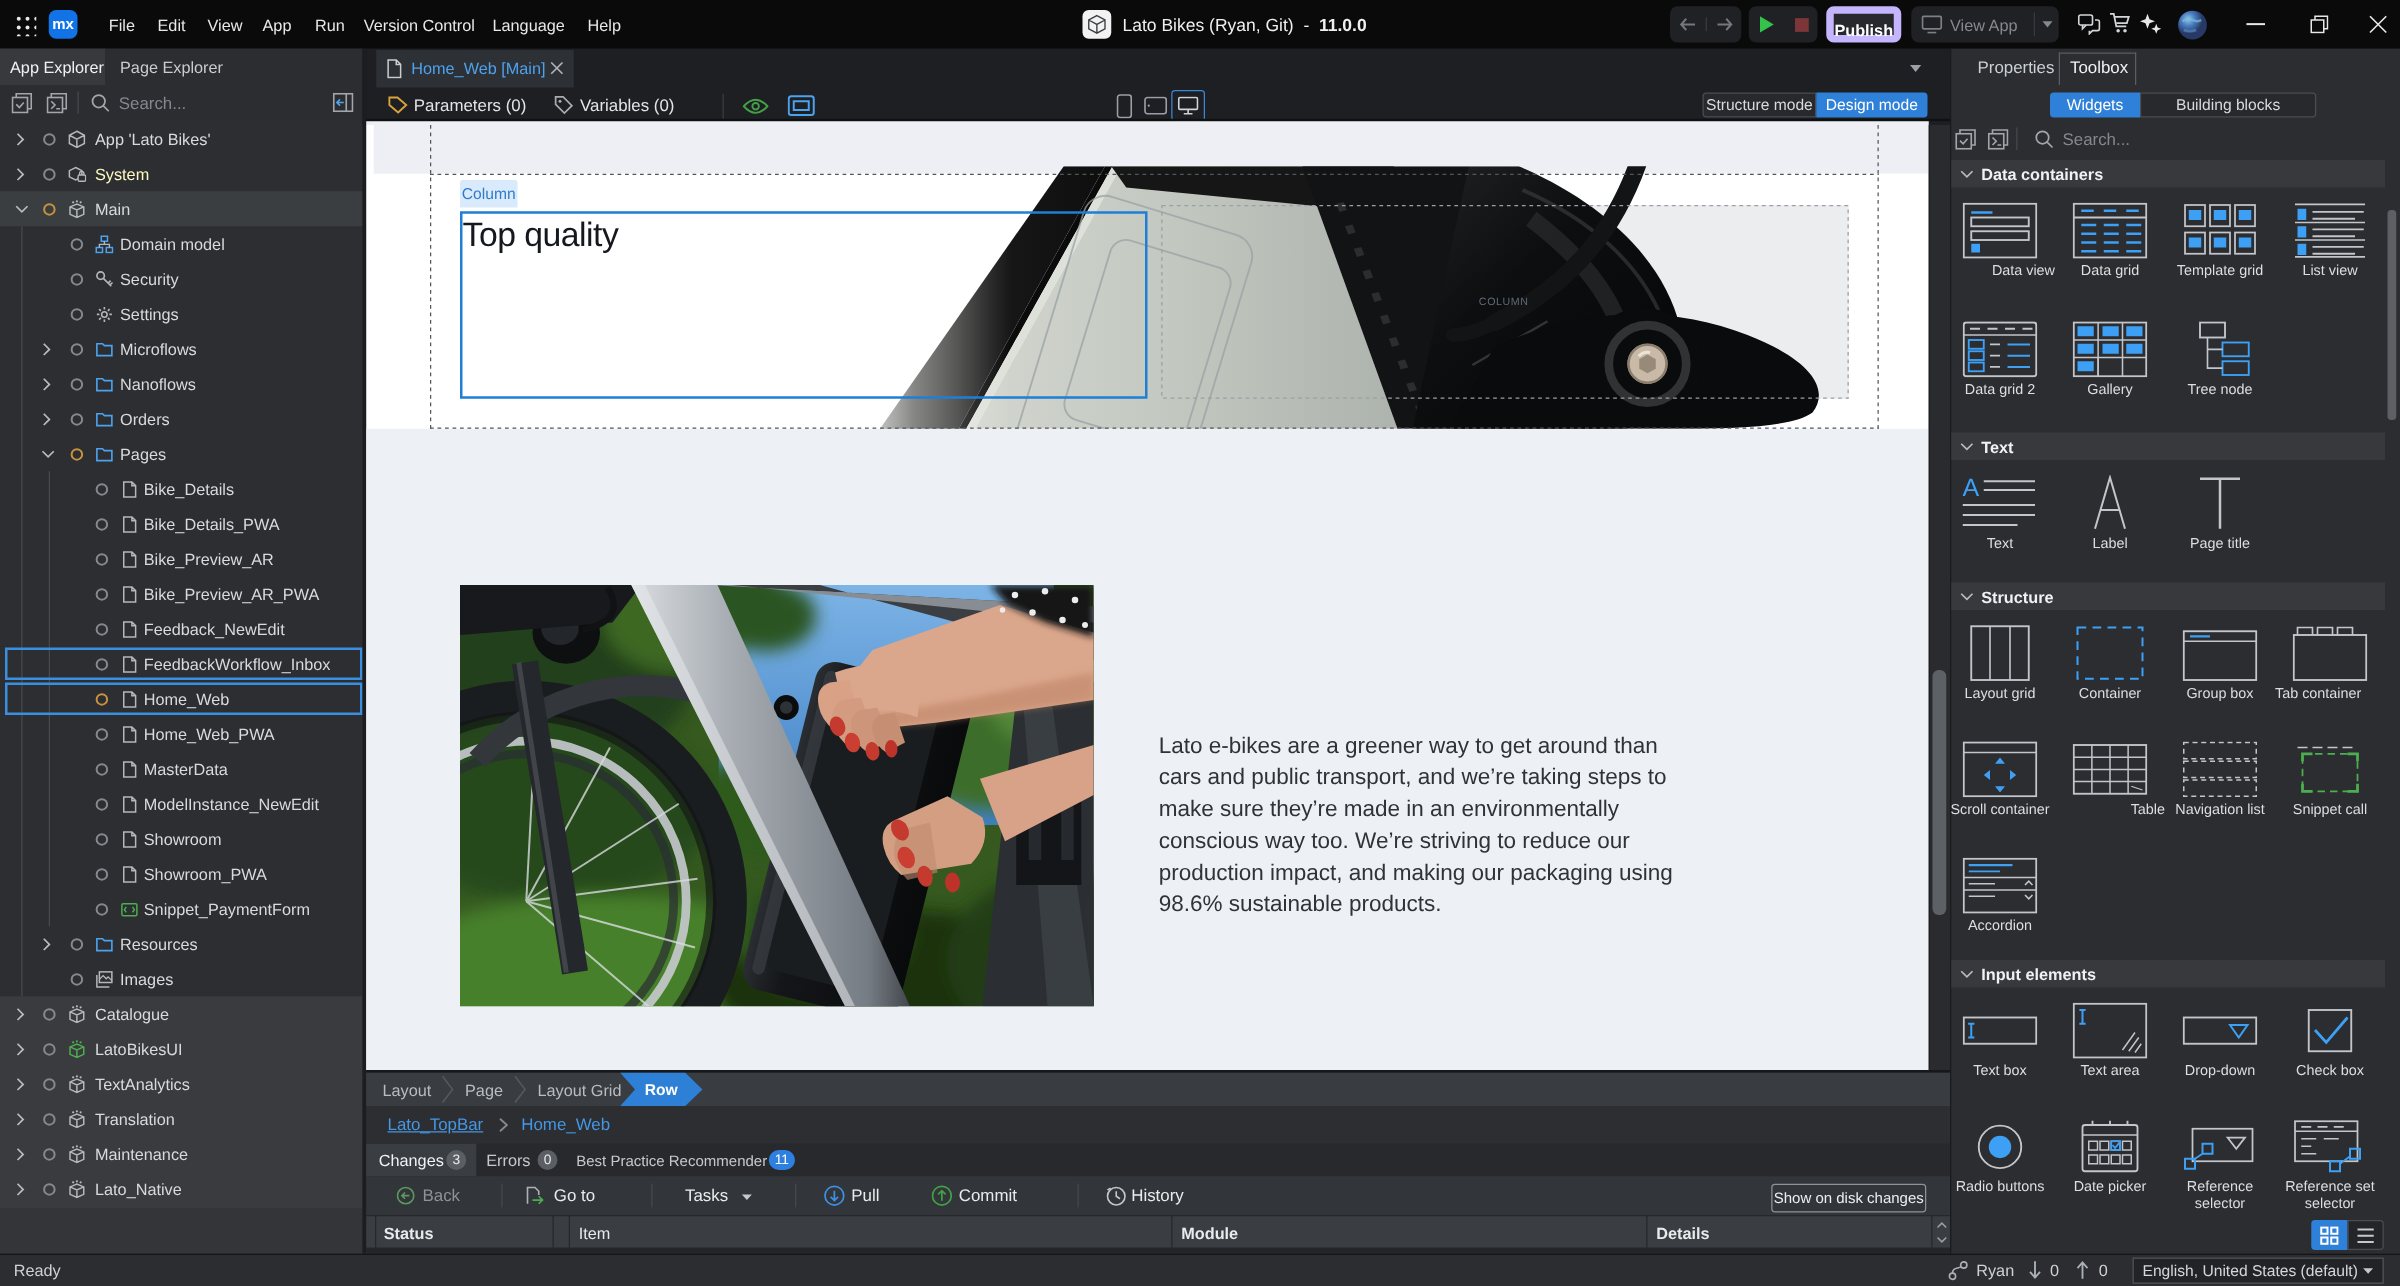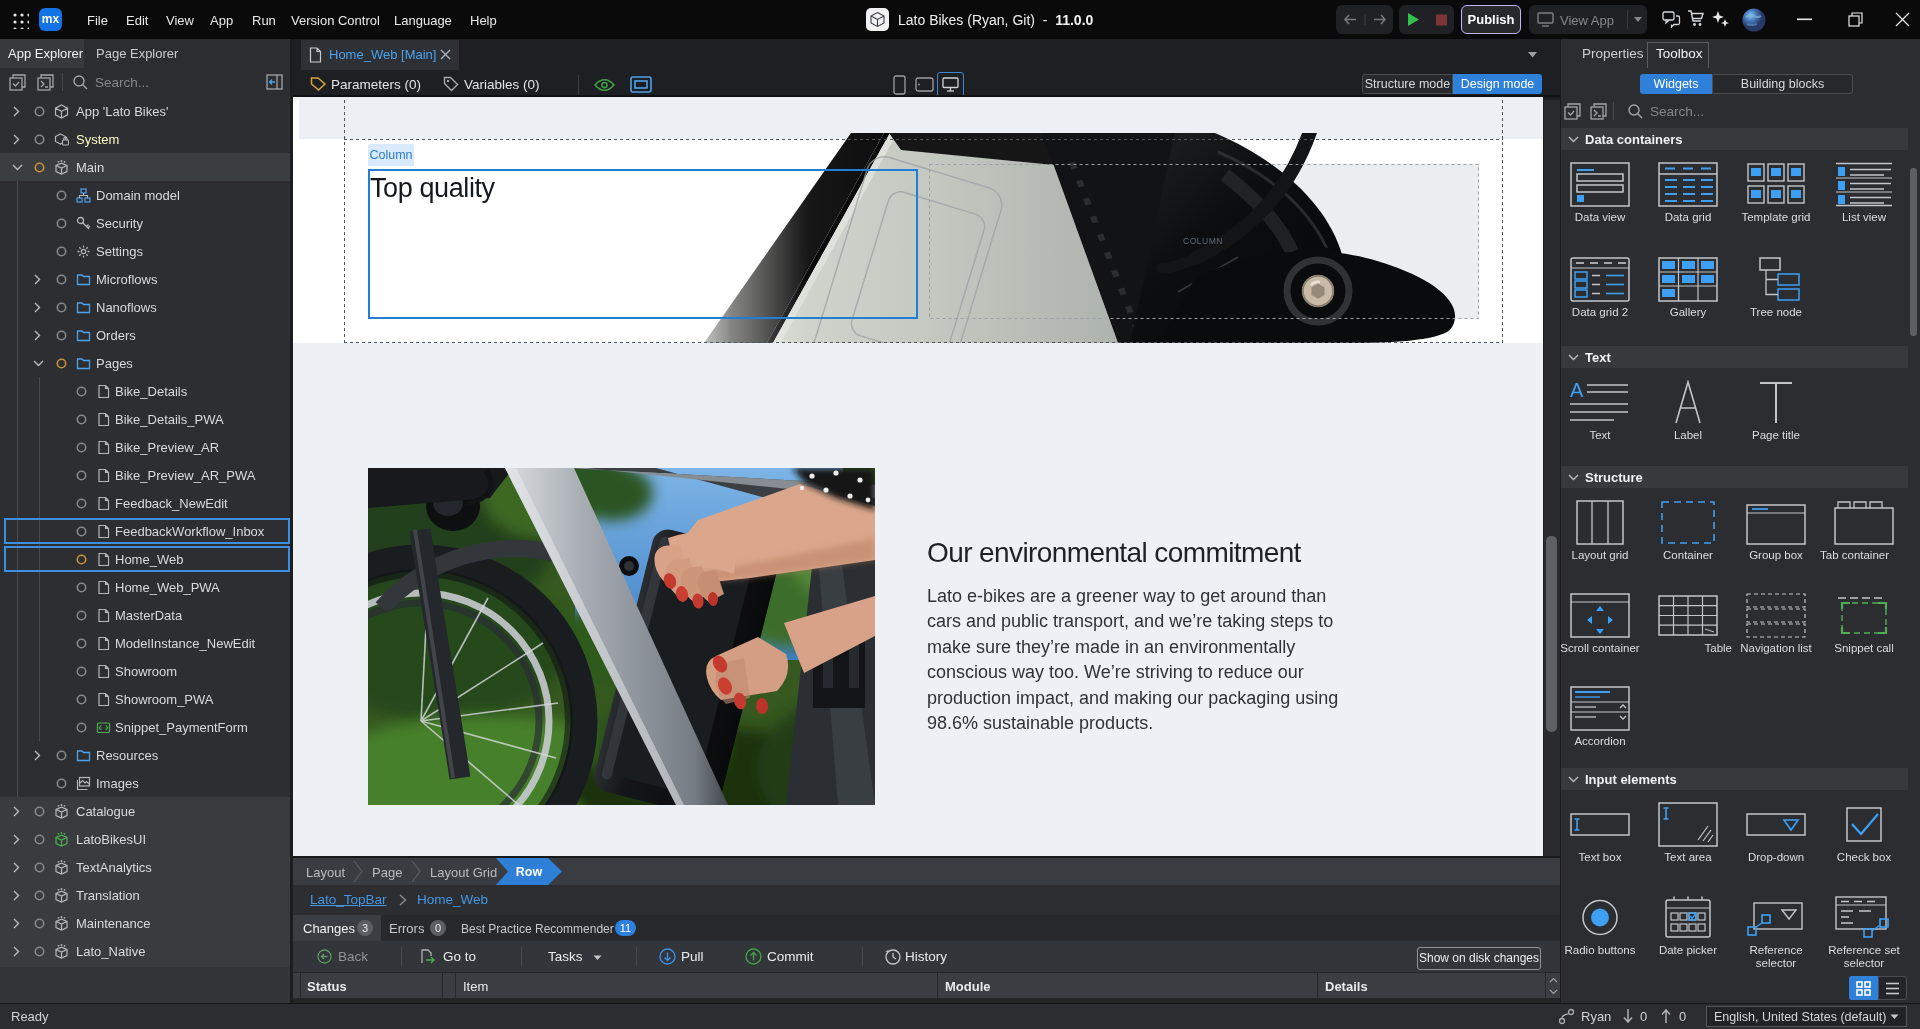--- a/index.html
+++ b/index.html
@@ -40,21 +40,21 @@
 <svg class="ab" style="left:1342px;top:12px" width="46" height="15" viewBox="0 0 46 15">
  <path d="M14 7.5 H3 M7 3 L3 7.5 L7 12" stroke="#74787d" stroke-width="1.6" fill="none"></path>
  <path d="M32 7.5 H43 M39 3 L43 7.5 L39 12" stroke="#74787d" stroke-width="1.6" fill="none"></path>
  <line x1="23" y1="2" x2="23" y2="13" stroke="#3a3d41" stroke-width="1"></line>
     </svg>
 <div class="ab" style="left:1399px;top:5px;width:55px;height:29px;background:#1f2124;border-radius:6px;"></div>
 <svg class="ab" style="left:1406px;top:12px" width="44" height="15" viewBox="0 0 44 15">
  <path d="M2 1 L13 7.5 L2 14 Z" fill="#35c24a"></path>
       <rect x="30" y="2.5" width="11" height="11" fill="#7c3637"></rect>
     </svg>
-<div class="ab" style="left:1461px;top:5px;width:60px;height:29px;background:#27292d;border:1px solid #c4b5fd;border-radius:6px;color:#fff;font-size:13px;font-weight:bold;text-align:center;line-height:27px;">Publish</div>
+<div class="ab" style="left:1461px;top:5px;width:60px;height:29px;background:#27292d;border:6px solid #c4b5fd;border-radius:6px;color:#fff;font-size:13px;font-weight:bold;text-align:center;line-height:27px;">Publish</div>
 <div class="ab" style="left:1529px;top:5px;width:118px;height:29px;background:#1f2124;border-radius:6px;"></div>
 <svg class="ab" style="left:1537px;top:12px" width="17" height="15" viewBox="0 0 17 15">
  <rect x="1" y="1" width="15" height="10" rx="1" fill="none" stroke="#7c8084" stroke-width="1.4"></rect>
  <line x1="5" y1="14" x2="12" y2="14" stroke="#7c8084" stroke-width="1.4"></line>
     </svg>
 <div class="tx" style="left:1560px;top:13px;font-size:13px;color:#85898e;">View App</div>
 <div class="ab" style="left:1627px;top:10px;width:1px;height:19px;background:#35383c;"></div>
 <svg class="ab" style="left:1633px;top:16px" width="10" height="7">
       <path d="M1 1 L5 6 L9 1 Z" fill="#85898e"></path>
     </svg>
@@ -671,21 +671,20 @@
 <path d="M296,78 q-12,4 -9,19 q2,11 13,20 l20,-8 l-8,-33 Z" fill="#d9a287"></path>
 <path d="M306,92 q-11,5 -7,20 q3,11 13,18 l19,-9 l-10,-31 Z" fill="#d39c80"></path>
 <path d="M320,100 q-10,5 -6,18 q3,10 12,16 l17,-9 l-9,-27 Z" fill="#cd9579"></path>
 <path d="M336,104 q-9,5 -5,16 q2,9 10,14 l15,-8 l-8,-24 Z" fill="#c68e73"></path>
 <ellipse cx="302" cy="113" rx="6" ry="8" fill="#c53a2f" transform="rotate(-20 302 113)"></ellipse>
 <ellipse cx="314" cy="126" rx="6" ry="8" fill="#cb3e32" transform="rotate(-15 314 126)"></ellipse>
 <ellipse cx="330" cy="133" rx="5.5" ry="7.5" fill="#c53a2f" transform="rotate(-10 330 133)"></ellipse>
 <ellipse cx="345" cy="131" rx="5" ry="7" fill="#bd3329" transform="rotate(-5 345 131)"></ellipse>
 </g>
 </svg>
-      <div class="tx" style="left:634px;top:438px;font-size:28px;line-height:30px;letter-spacing:-0.6px;color:#1d2126;">Our environmental commitment</div>
       <div class="ab" style="left:634px;top:484px;width:520px;font-size:18px;line-height:25.4px;color:#2e3338;">Lato e-bikes are a greener way to get around than<br>cars and public transport, and we’re taking steps to<br>make sure they’re made in an environmentally<br>conscious way too. We’re striving to reduce our<br>production impact, and making our packaging using<br>98.6% sustainable products.</div>
 </div>
 <div class="ab" style="left:1543px;top:100px;width:17px;height:756px;background:#292b2e;border-left:1px solid #1b1d1f;"></div>
 <div class="ab" style="left:1546px;top:536px;width:11px;height:196px;background:#5d6064;border-radius:5px;"></div>
 <div class="ab" style="left:293px;top:856px;width:1267px;height:147px;background:#2b2d30;"></div>
 <div class="ab" style="left:293px;top:858px;width:1267px;height:27px;background:#393c40;"></div>
 <div class="ab" style="left:293px;top:856px;width:1267px;height:2px;background:#17181a;"></div>
 <div class="tx" style="left:306px;top:865px;font-size:13px;color:#b9bdc1;">Layout</div>
 <svg class="ab" style="left:352px;top:860px" width="12" height="23">
       <path d="M2 1 L10 11.5 L2 22" stroke="#55585c" stroke-width="1.3" fill="none"></path>
@@ -793,21 +792,21 @@
       <path d="M1 1 L5.5 5.5 L10 1" fill="none" stroke="#b9bcbf" stroke-width="1.4"></path>
     </svg>
     <div class="tx" style="left:1585px;top:132px;font-size:13px;font-weight:bold;color:#f0f1f2;">Data containers</div>
 <div class="ab" style="left:1570px;top:162px;width:60px;height:45px;"><svg width="60" height="45" viewBox="0 0 60 45">
         <rect x="1" y="1" width="58" height="43" fill="none" stroke="#c2c6ca" stroke-width="1.5"></rect>
         <line x1="7" y1="8" x2="24" y2="8" stroke="#3da0f5" stroke-width="2"></line>
         <rect x="7" y="12" width="46" height="7" fill="none" stroke="#c2c6ca" stroke-width="1.5"></rect>
         <rect x="7" y="23" width="46" height="7" fill="none" stroke="#c2c6ca" stroke-width="1.5"></rect>
         <rect x="7" y="33" width="7" height="7" fill="#3da0f5"></rect>
       </svg></div>
-    <div class="ab" style="left:1556px;top:211px;width:88px;text-align:center;font-size:11.5px;color:#dcdee0;">Data view</div>
+    <div class="ab" style="left:1556px;top:211px;width:88px;text-align:right;font-size:11.5px;color:#dcdee0;">Data view</div>
 <div class="ab" style="left:1658px;top:162px;width:60px;height:45px;"><svg width="60" height="45" viewBox="0 0 60 45">
         <rect x="1" y="1" width="58" height="43" fill="none" stroke="#c2c6ca" stroke-width="1.5"></rect>
         <line x1="1" y1="12" x2="59" y2="12" stroke="#c2c6ca" stroke-width="1.5"></line>
         <line x1="7" y1="6.5" x2="17" y2="6.5" stroke="#3da0f5" stroke-width="2"></line>
         <line x1="25" y1="6.5" x2="35" y2="6.5" stroke="#3da0f5" stroke-width="2"></line>
         <line x1="43" y1="6.5" x2="53" y2="6.5" stroke="#3da0f5" stroke-width="2"></line>
         <line x1="7" y1="18" x2="19" y2="18" stroke="#3da0f5" stroke-width="2"></line>
         <line x1="25" y1="18" x2="37" y2="18" stroke="#3da0f5" stroke-width="2"></line>
         <line x1="43" y1="18" x2="55" y2="18" stroke="#3da0f5" stroke-width="2"></line>
         <line x1="7" y1="25" x2="19" y2="25" stroke="#3da0f5" stroke-width="2"></line>

